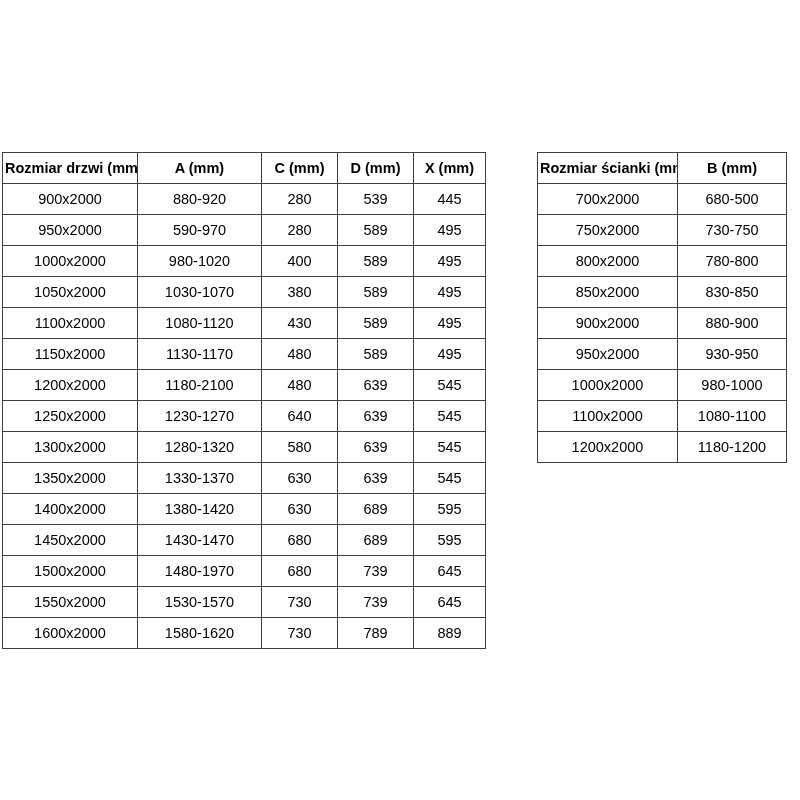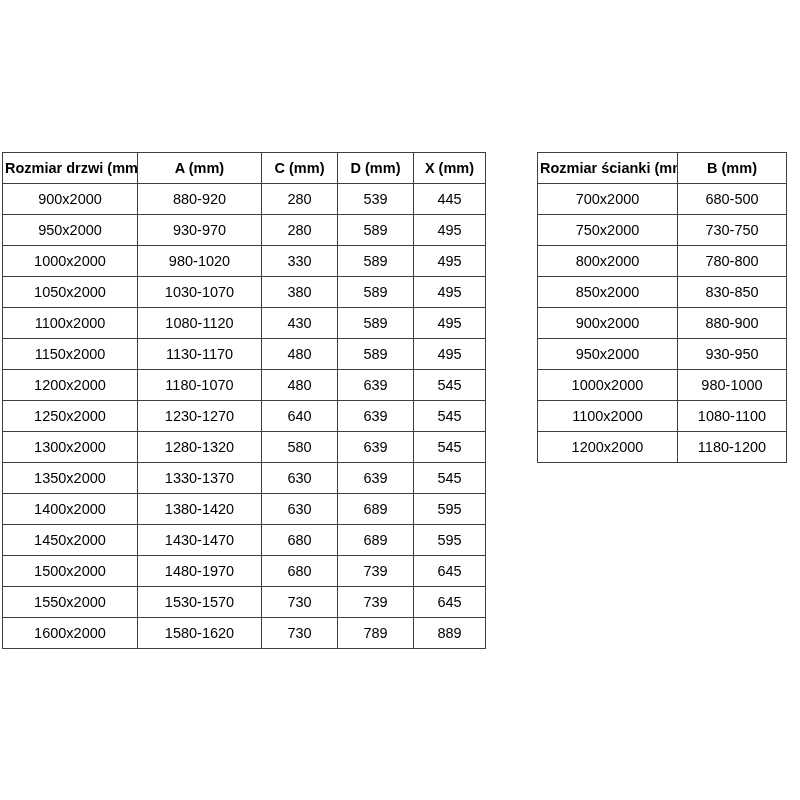--- a/index.html
+++ b/index.html
@@ -72,29 +72,29 @@
       <tbody>
         <tr>
           <td>900x2000</td>
           <td>880-920</td>
           <td>280</td>
           <td>539</td>
           <td>445</td>
         </tr>
         <tr>
           <td>950x2000</td>
-          <td>930-970</td>
+          <td>590-970</td>
           <td>280</td>
           <td>589</td>
           <td>495</td>
         </tr>
         <tr>
           <td>1000x2000</td>
           <td>980-1020</td>
-          <td>330</td>
+          <td>400</td>
           <td>589</td>
           <td>495</td>
         </tr>
         <tr>
           <td>1050x2000</td>
           <td>1030-1070</td>
           <td>380</td>
           <td>589</td>
           <td>495</td>
         </tr>
@@ -107,21 +107,21 @@
         </tr>
         <tr>
           <td>1150x2000</td>
           <td>1130-1170</td>
           <td>480</td>
           <td>589</td>
           <td>495</td>
         </tr>
         <tr>
           <td>1200x2000</td>
-          <td>1180-1070</td>
+          <td>1180-2100</td>
           <td>480</td>
           <td>639</td>
           <td>545</td>
         </tr>
         <tr>
           <td>1250x2000</td>
           <td>1230-1270</td>
           <td>640</td>
           <td>639</td>
           <td>545</td>

